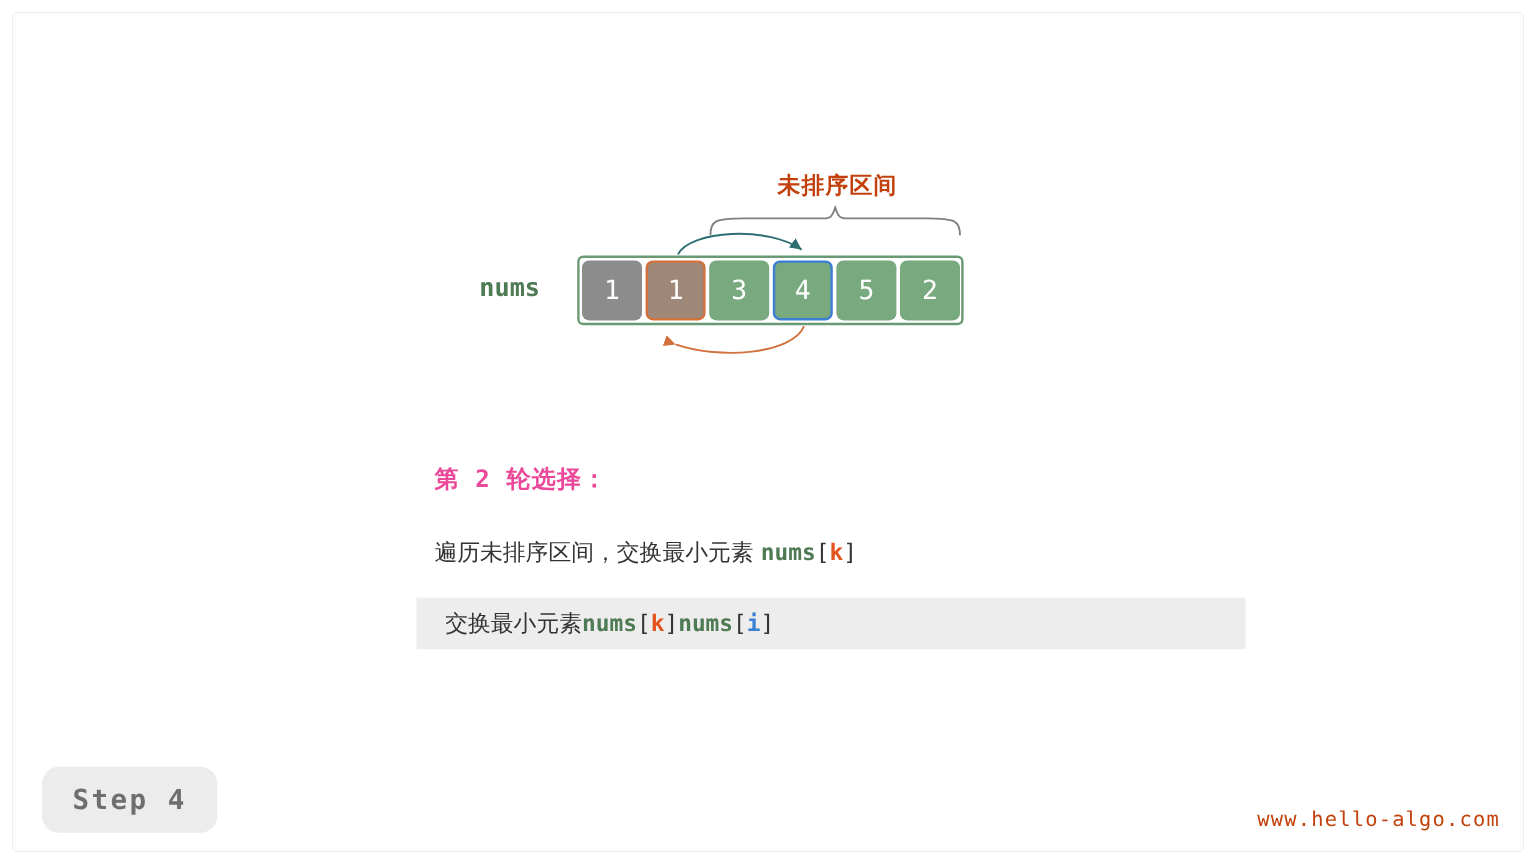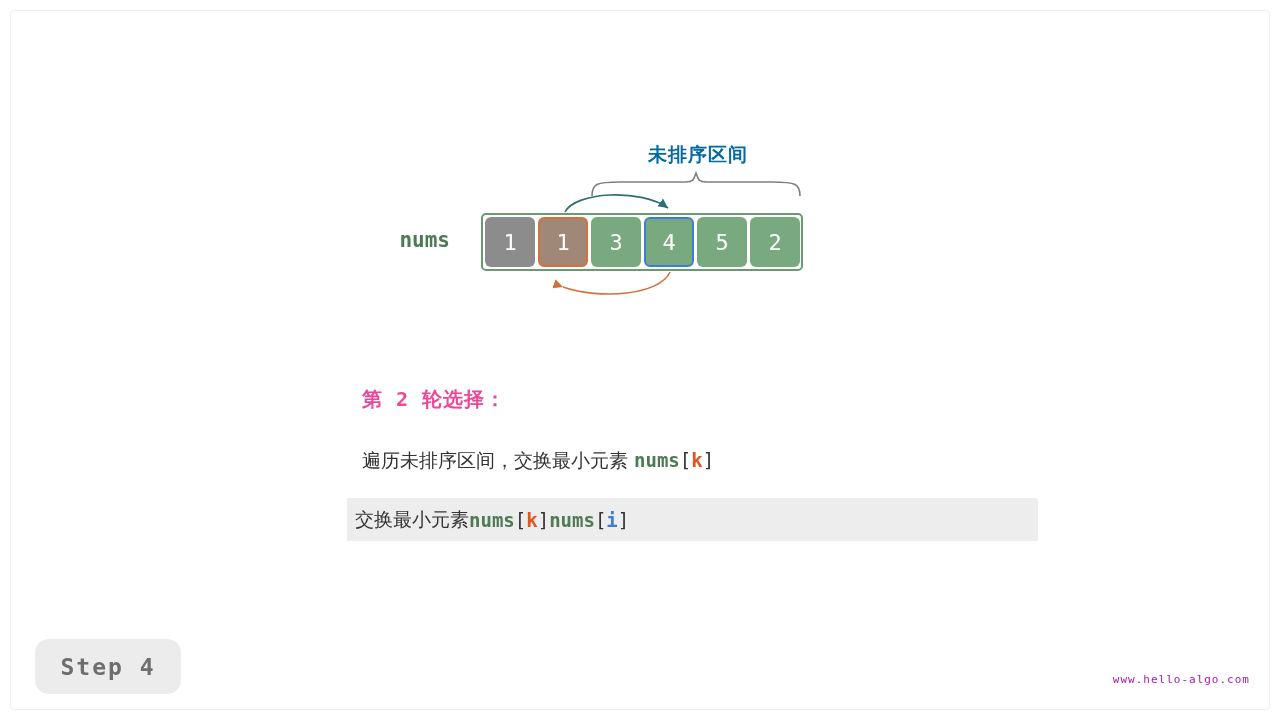--- a/index.html
+++ b/index.html
@@ -43,21 +43,21 @@
   }
 
   .label-unsorted {
     position: absolute;
     left: 598px;
     top: 142px;
     width: 200px;
     text-align: center;
     font-size: 19px;
     font-weight: bold;
-    color: #0369a1;
+    color: #c2410c;
     letter-spacing: 1px;
     white-space: nowrap;
   }
 
   .label-nums {
     position: absolute;
     left: 360px;
     top: 228px;
     width: 90px;
     text-align: right;
@@ -131,21 +131,21 @@
   .highlight-row {
     position: absolute;
     left: 347px;
     top: 498px;
     width: 691px;
     height: 43px;
     background: #ededed;
     display: flex;
     align-items: center;
     box-sizing: border-box;
-    padding-left: 8px;
+    padding-left: 24px;
   }
   .highlight-row .txt {
     font-size: 19px;
     color: #333333;
     white-space: nowrap;
   }
 
   .mono {
     font-family: "DejaVu Sans Mono", "Liberation Mono", monospace;
     font-size: 19px;
@@ -173,22 +173,22 @@
     color: #6e6e6e;
     letter-spacing: 2px;
     box-sizing: border-box;
   }
 
   .watermark {
     position: absolute;
     right: 30px;
     top: 673px;
     font-family: "DejaVu Sans Mono", "Liberation Mono", monospace;
-    font-size: 11px;
-    color: #a21caf;
+    font-size: 17px;
+    color: #c2410c;
     letter-spacing: 1px;
   }
 </style>
 </head>
 <body>
 
 <div class="canvas">
   <div class="frame"></div>
 
   <div class="diagram">

